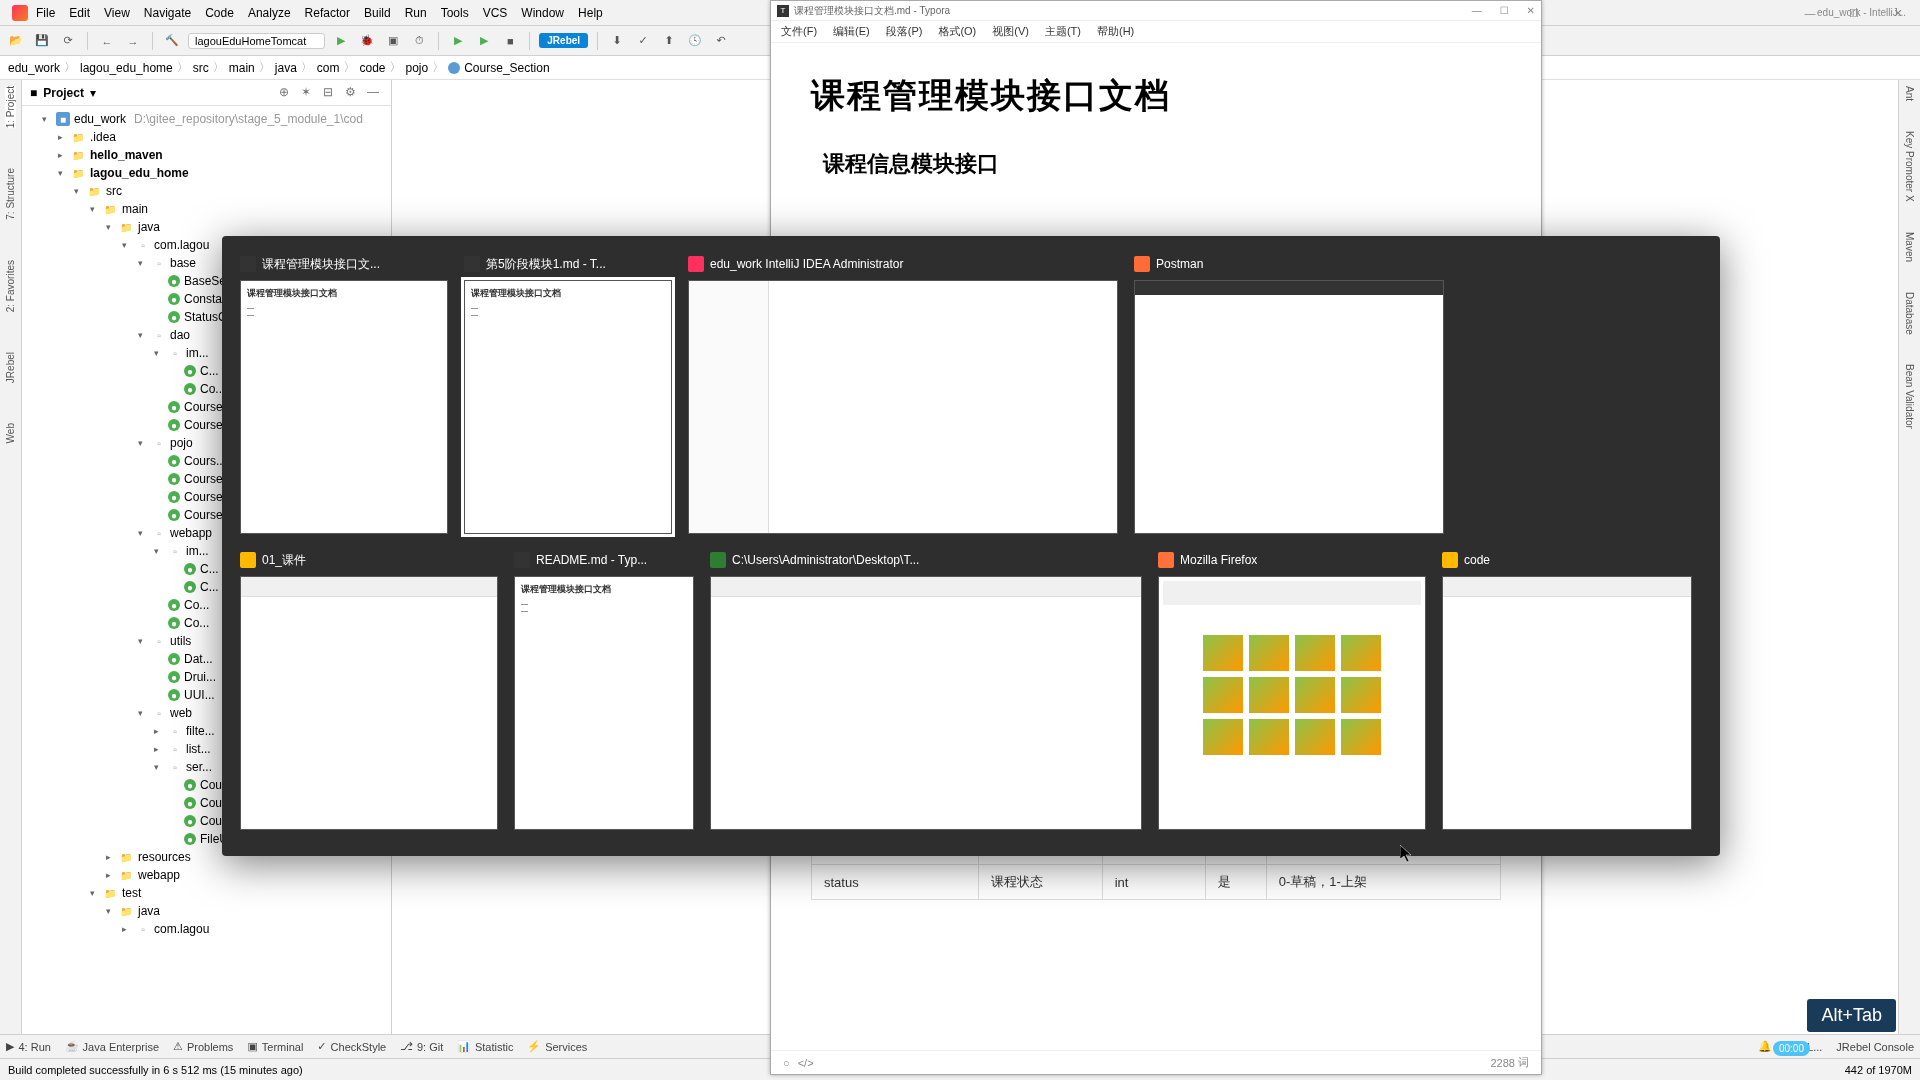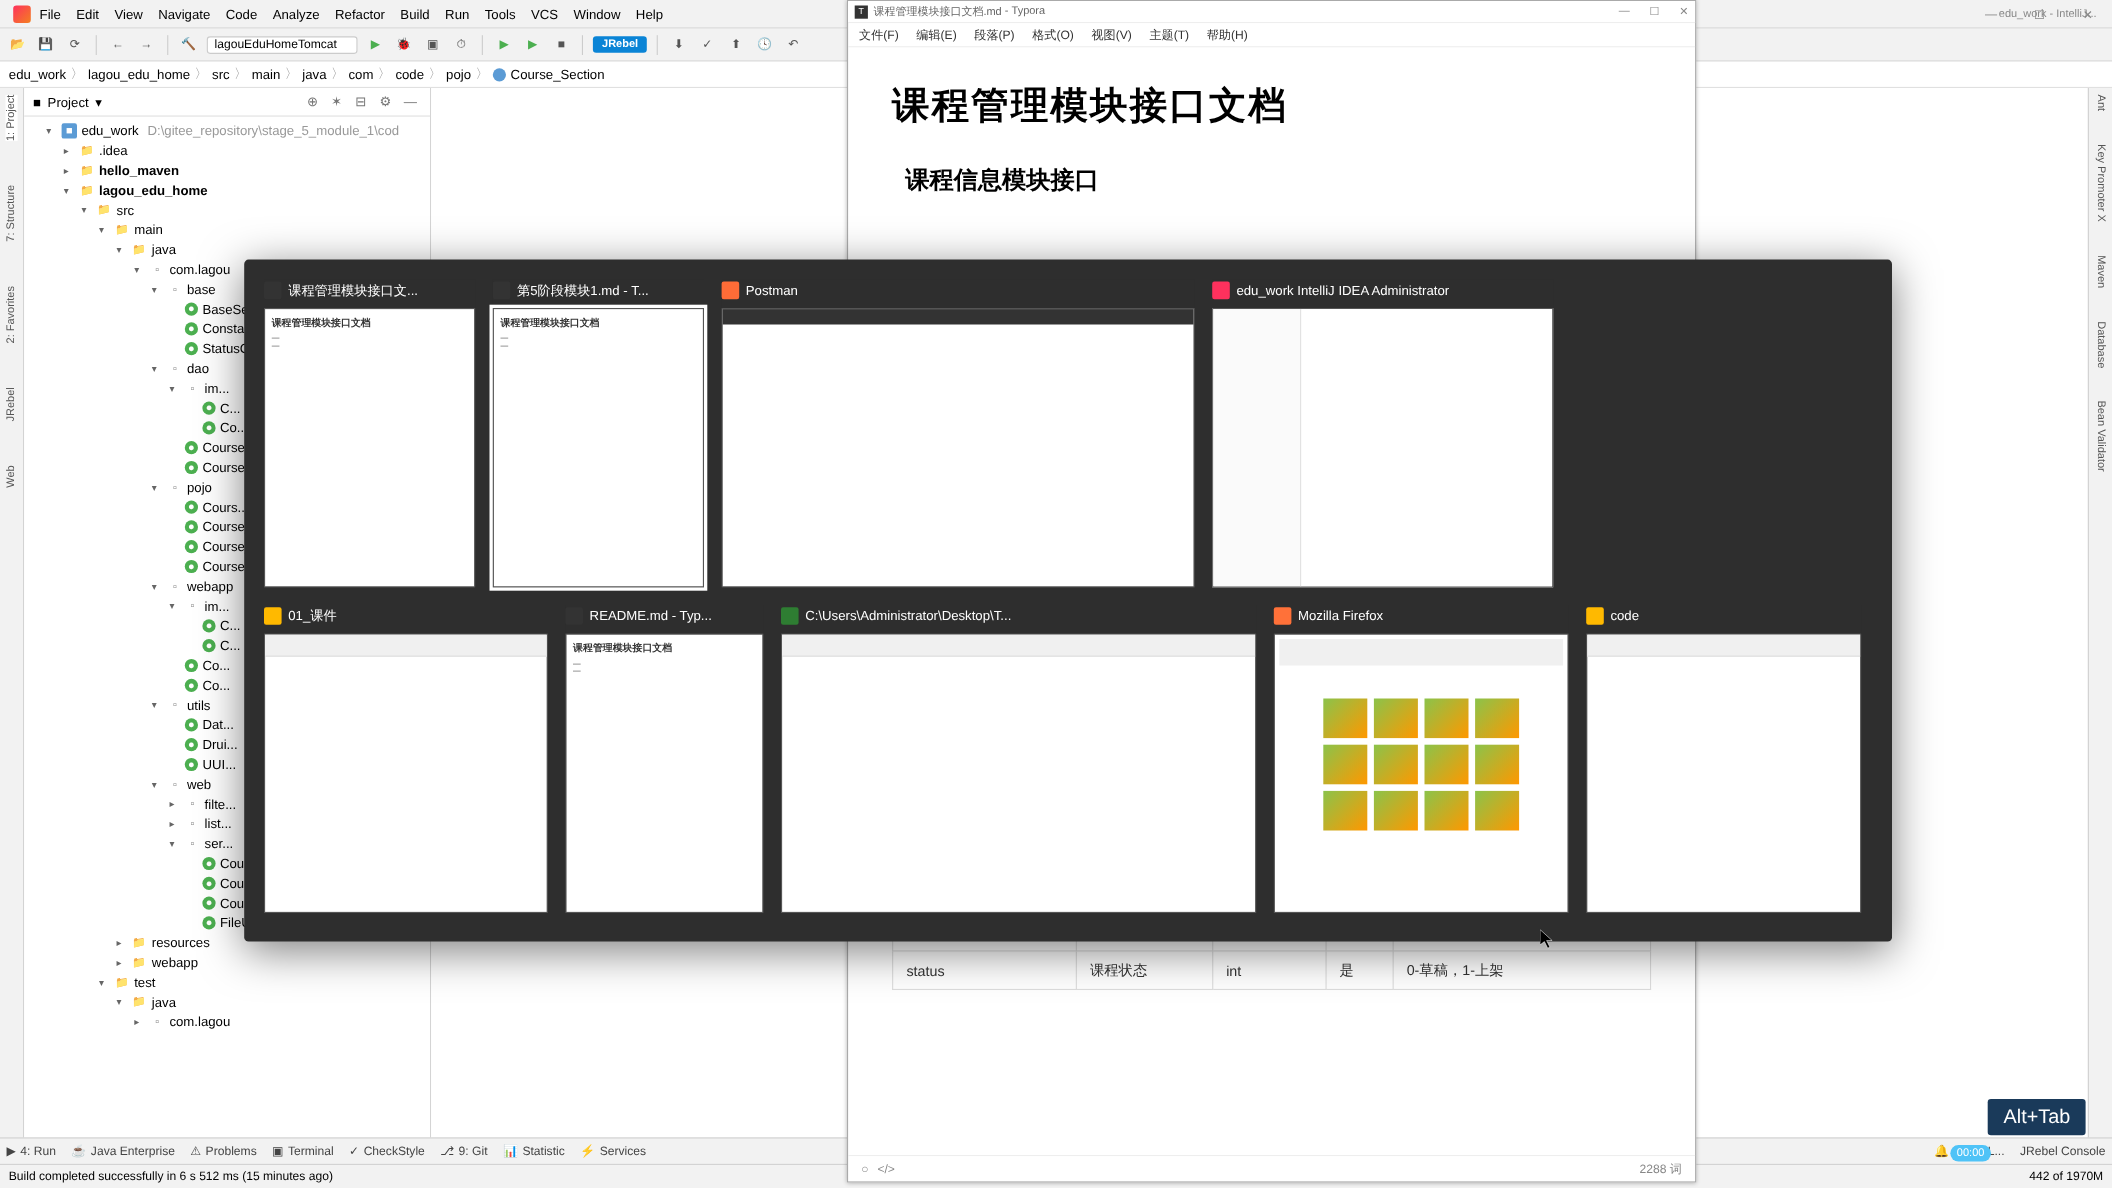--- a/index.html
+++ b/index.html
@@ -24,21 +24,21 @@
 .ide-breadcrumb .sep { color: #999; }
 .ide-breadcrumb .class-ic { width: 12px; height: 12px; background: #5b9bd5; border-radius: 50%; display: inline-block; }
 
 .ide-body { display: flex; height: calc(100% - 110px); }
 .left-tabs { width: 22px; background: #f2f2f2; border-right: 1px solid #d0d0d0; display: flex; flex-direction: column; align-items: center; padding-top: 6px; gap: 40px; font-size: 10px; }
 .left-tabs .vtab { writing-mode: vertical-rl; transform: rotate(180deg); color: #555; cursor: pointer; }
 .left-tabs .vtab.active { background: #fff; }
 
 .project-panel { width: 370px; background: #fff; border-right: 1px solid #d0d0d0; display: flex; flex-direction: column; }
 .project-header { height: 26px; display: flex; align-items: center; padding: 0 8px; border-bottom: 1px solid #e0e0e0; font-size: 12px; gap: 6px; }
-.project-header .title { font-weight: normal; }
+.project-header .title { font-weight: bold; }
 .project-header .spacer { flex: 1; }
 .project-header .hbtn { width: 16px; height: 16px; color: #777; }
 
 .tree { flex: 1; overflow: auto; font-size: 12px; padding: 4px 0; }
 .tree-row { display: flex; align-items: center; height: 18px; padding-left: var(--indent, 8px); gap: 4px; white-space: nowrap; }
 .tree-arrow { width: 10px; color: #666; font-size: 9px; }
 .tree-ic { width: 14px; height: 14px; display: inline-flex; align-items: center; justify-content: center; font-size: 10px; }
 .ic-mod { background: #5b9bd5; color: #fff; border-radius: 2px; }
 .ic-folder { color: #b8860b; }
 .ic-pkg { color: #888; }
@@ -74,21 +74,21 @@
 
 
 .overlay { position: absolute; left: 222px; top: 236px; width: 1498px; height: 620px; background: #2e2e2e; border-radius: 4px; padding: 18px; display: flex; flex-direction: column; gap: 16px; box-shadow: 0 8px 40px rgba(0,0,0,0.5); }
 .overlay-row { display: flex; gap: 16px; }
 .ov-item { background: #2e2e2e; display: flex; flex-direction: column; }
 .ov-item.selected .ov-thumb { outline: 3px solid #fff; }
 .ov-title { display: flex; align-items: center; gap: 6px; color: #fff; font-size: 12px; margin-bottom: 6px; height: 20px; }
 .ov-title .ov-ic { width: 16px; height: 16px; border-radius: 2px; }
 .ov-thumb { background: #f5f5f5; flex: 1; border: 1px solid #555; display: flex; flex-direction: column; }
 
-.r1 .ov-item { width: 192px; height: 280px; }
+.r1 .ov-item { width: 208px; height: 280px; }
 .r1 .ov-item:nth-child(3) { width: 430px; }
 .r1 .ov-item:nth-child(4) { width: 310px; }
 .r1 .ov-item:nth-child(5) { width: 222px; }
 .r2 .ov-item { width: 260px; height: 280px; }
 .r2 .ov-item:nth-child(1) { width: 258px; }
 .r2 .ov-item:nth-child(2) { width: 180px; }
 .r2 .ov-item:nth-child(3) { width: 432px; }
 .r2 .ov-item:nth-child(4) { width: 268px; }
 .r2 .ov-item:nth-child(5) { width: 250px; }
 
@@ -582,38 +582,38 @@
         <div class="ov-thumb">
           <div class="thumb-doc">
             <h4>课程管理模块接口文档</h4>
             <div>—</div>
             <div>—</div>
           </div>
         </div>
       </div>
       <div class="ov-item">
         <div class="ov-title">
-          <div class="ov-ic" style="background:#ff6c37"></div>
-          <span>Postman</span>
-        </div>
-        <div class="ov-thumb">
-          <div class="thumb-postman">
-            <div class="pm-top"></div>
-          </div>
-        </div>
-      </div>
-      <div class="ov-item">
-        <div class="ov-title">
           <div class="ov-ic" style="background:#fe315d"></div>
           <span>edu_work IntelliJ IDEA Administrator</span>
         </div>
         <div class="ov-thumb">
           <div class="thumb-ide">
             <div class="tside"></div>
             <div class="tmain"></div>
+          </div>
+        </div>
+      </div>
+      <div class="ov-item">
+        <div class="ov-title">
+          <div class="ov-ic" style="background:#ff6c37"></div>
+          <span>Postman</span>
+        </div>
+        <div class="ov-thumb">
+          <div class="thumb-postman">
+            <div class="pm-top"></div>
           </div>
         </div>
       </div>
     </div>
   <div class="overlay-row r2" id="ov-row2">
       <div class="ov-item">
         <div class="ov-title">
           <div class="ov-ic" style="background:#ffb900"></div>
           <span>01_课件</span>
         </div>

